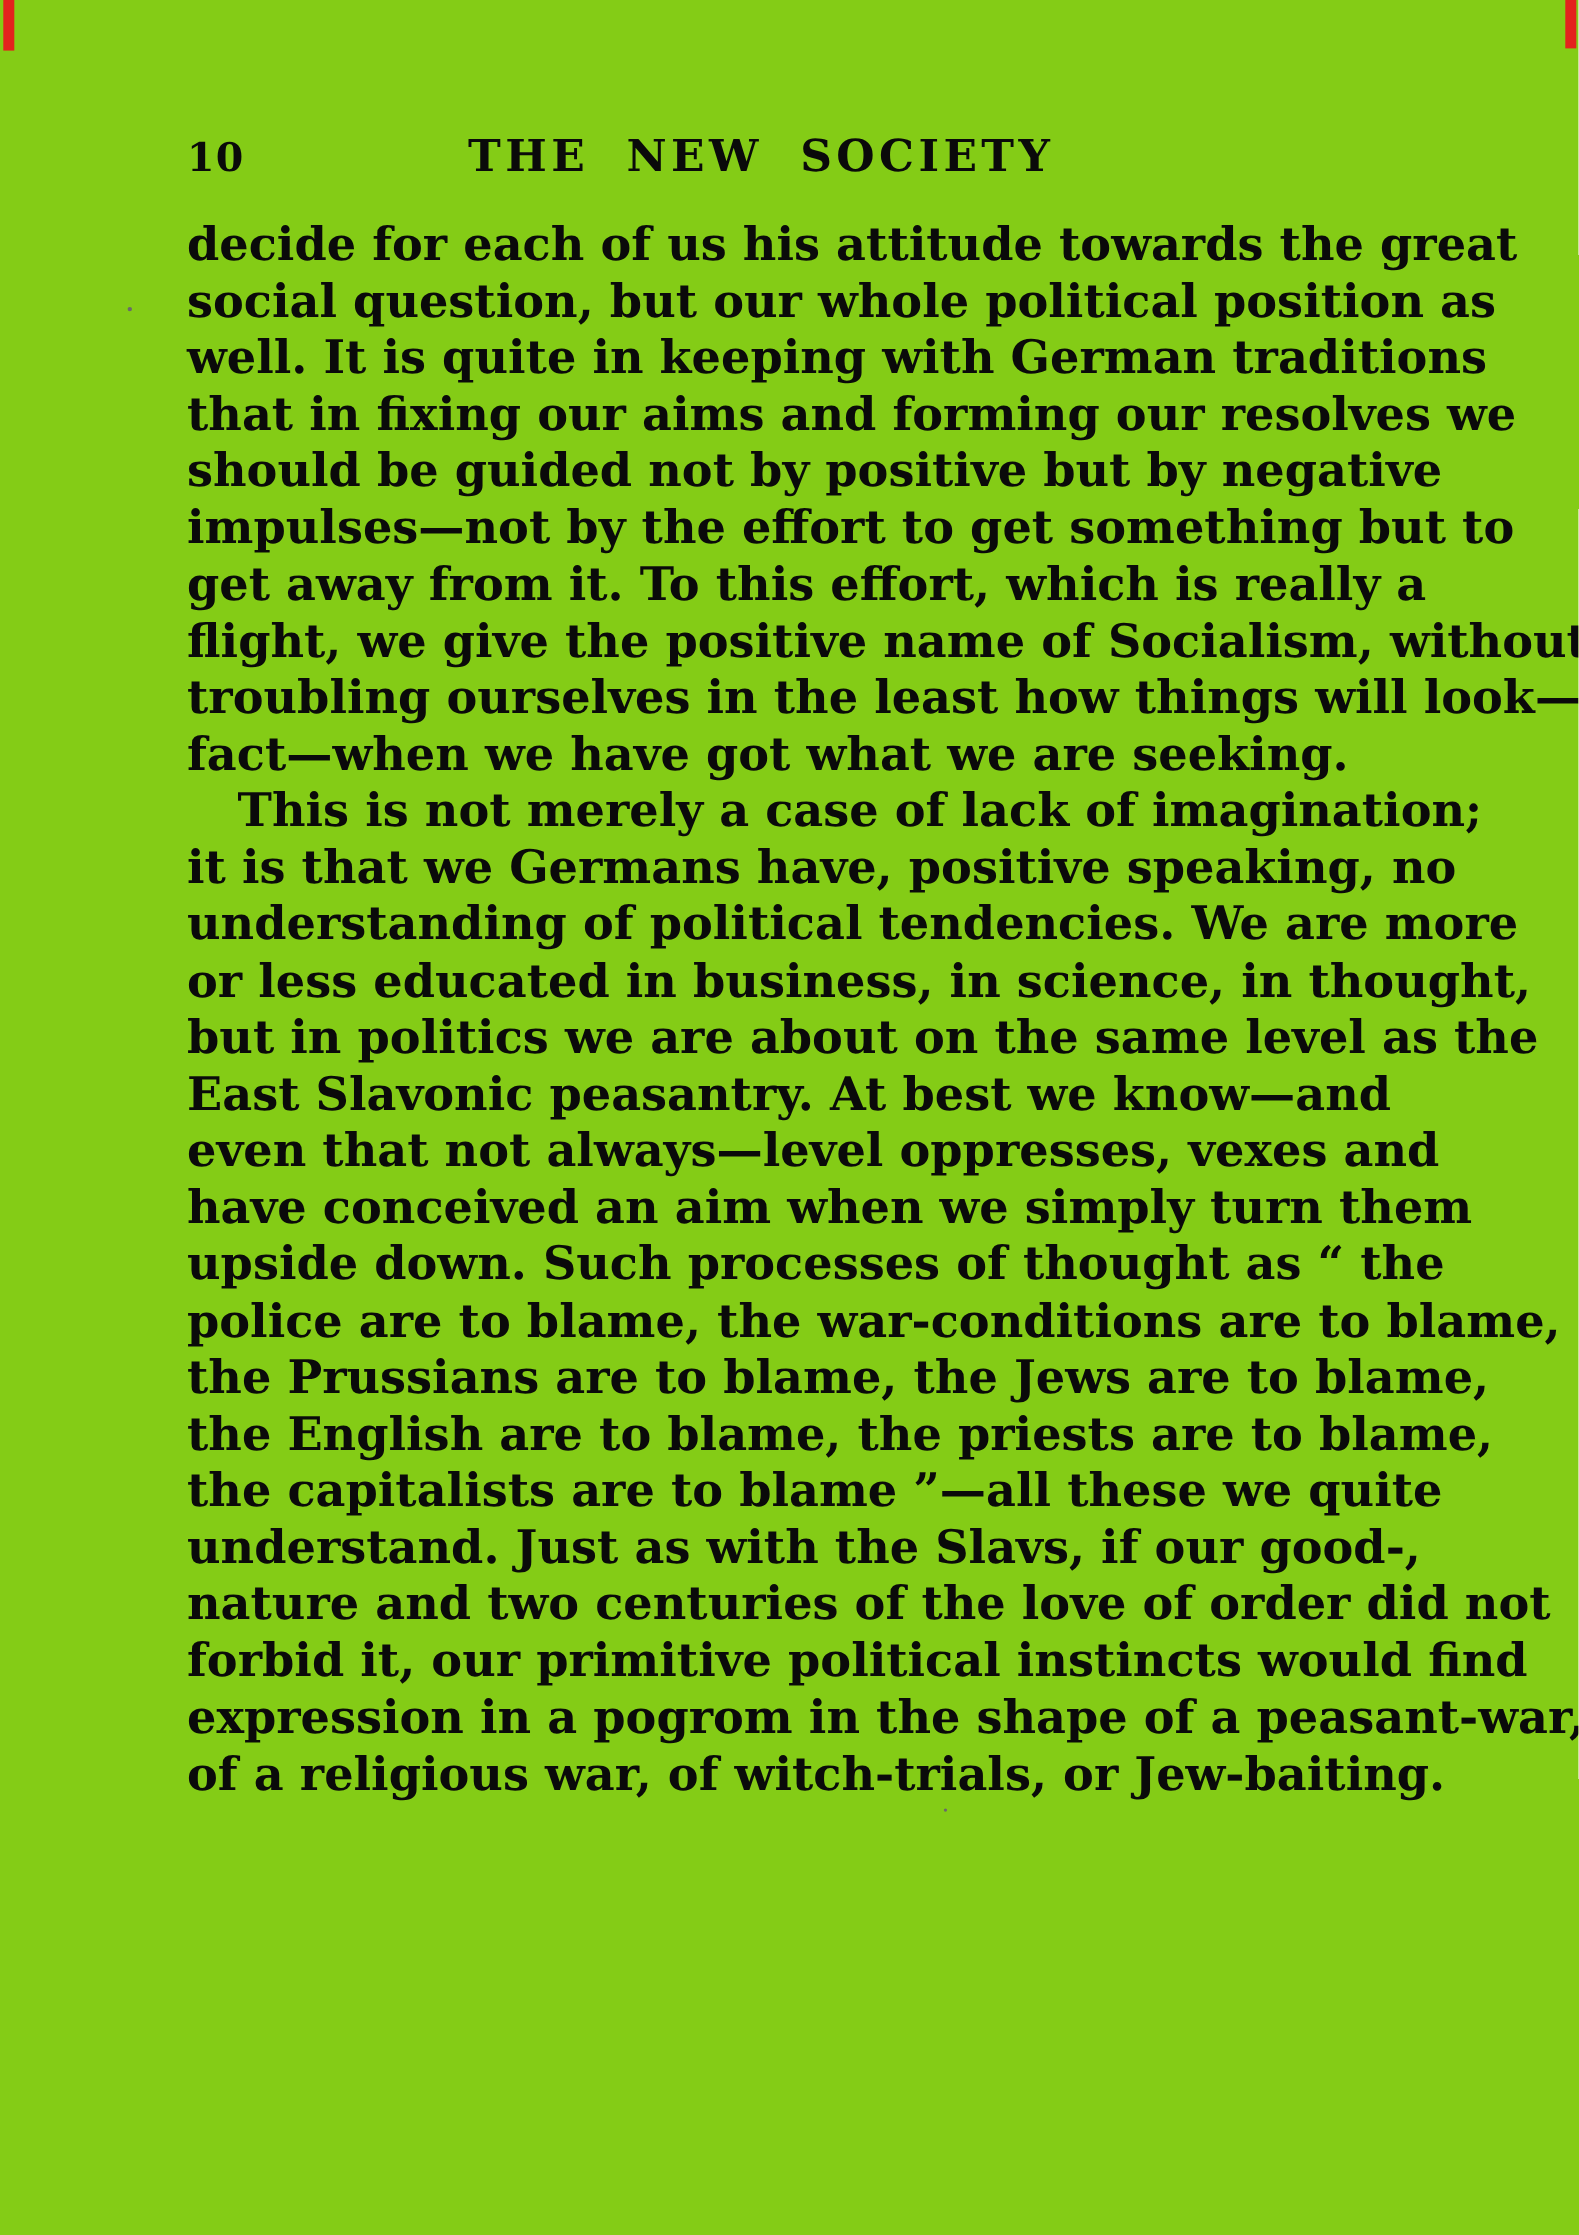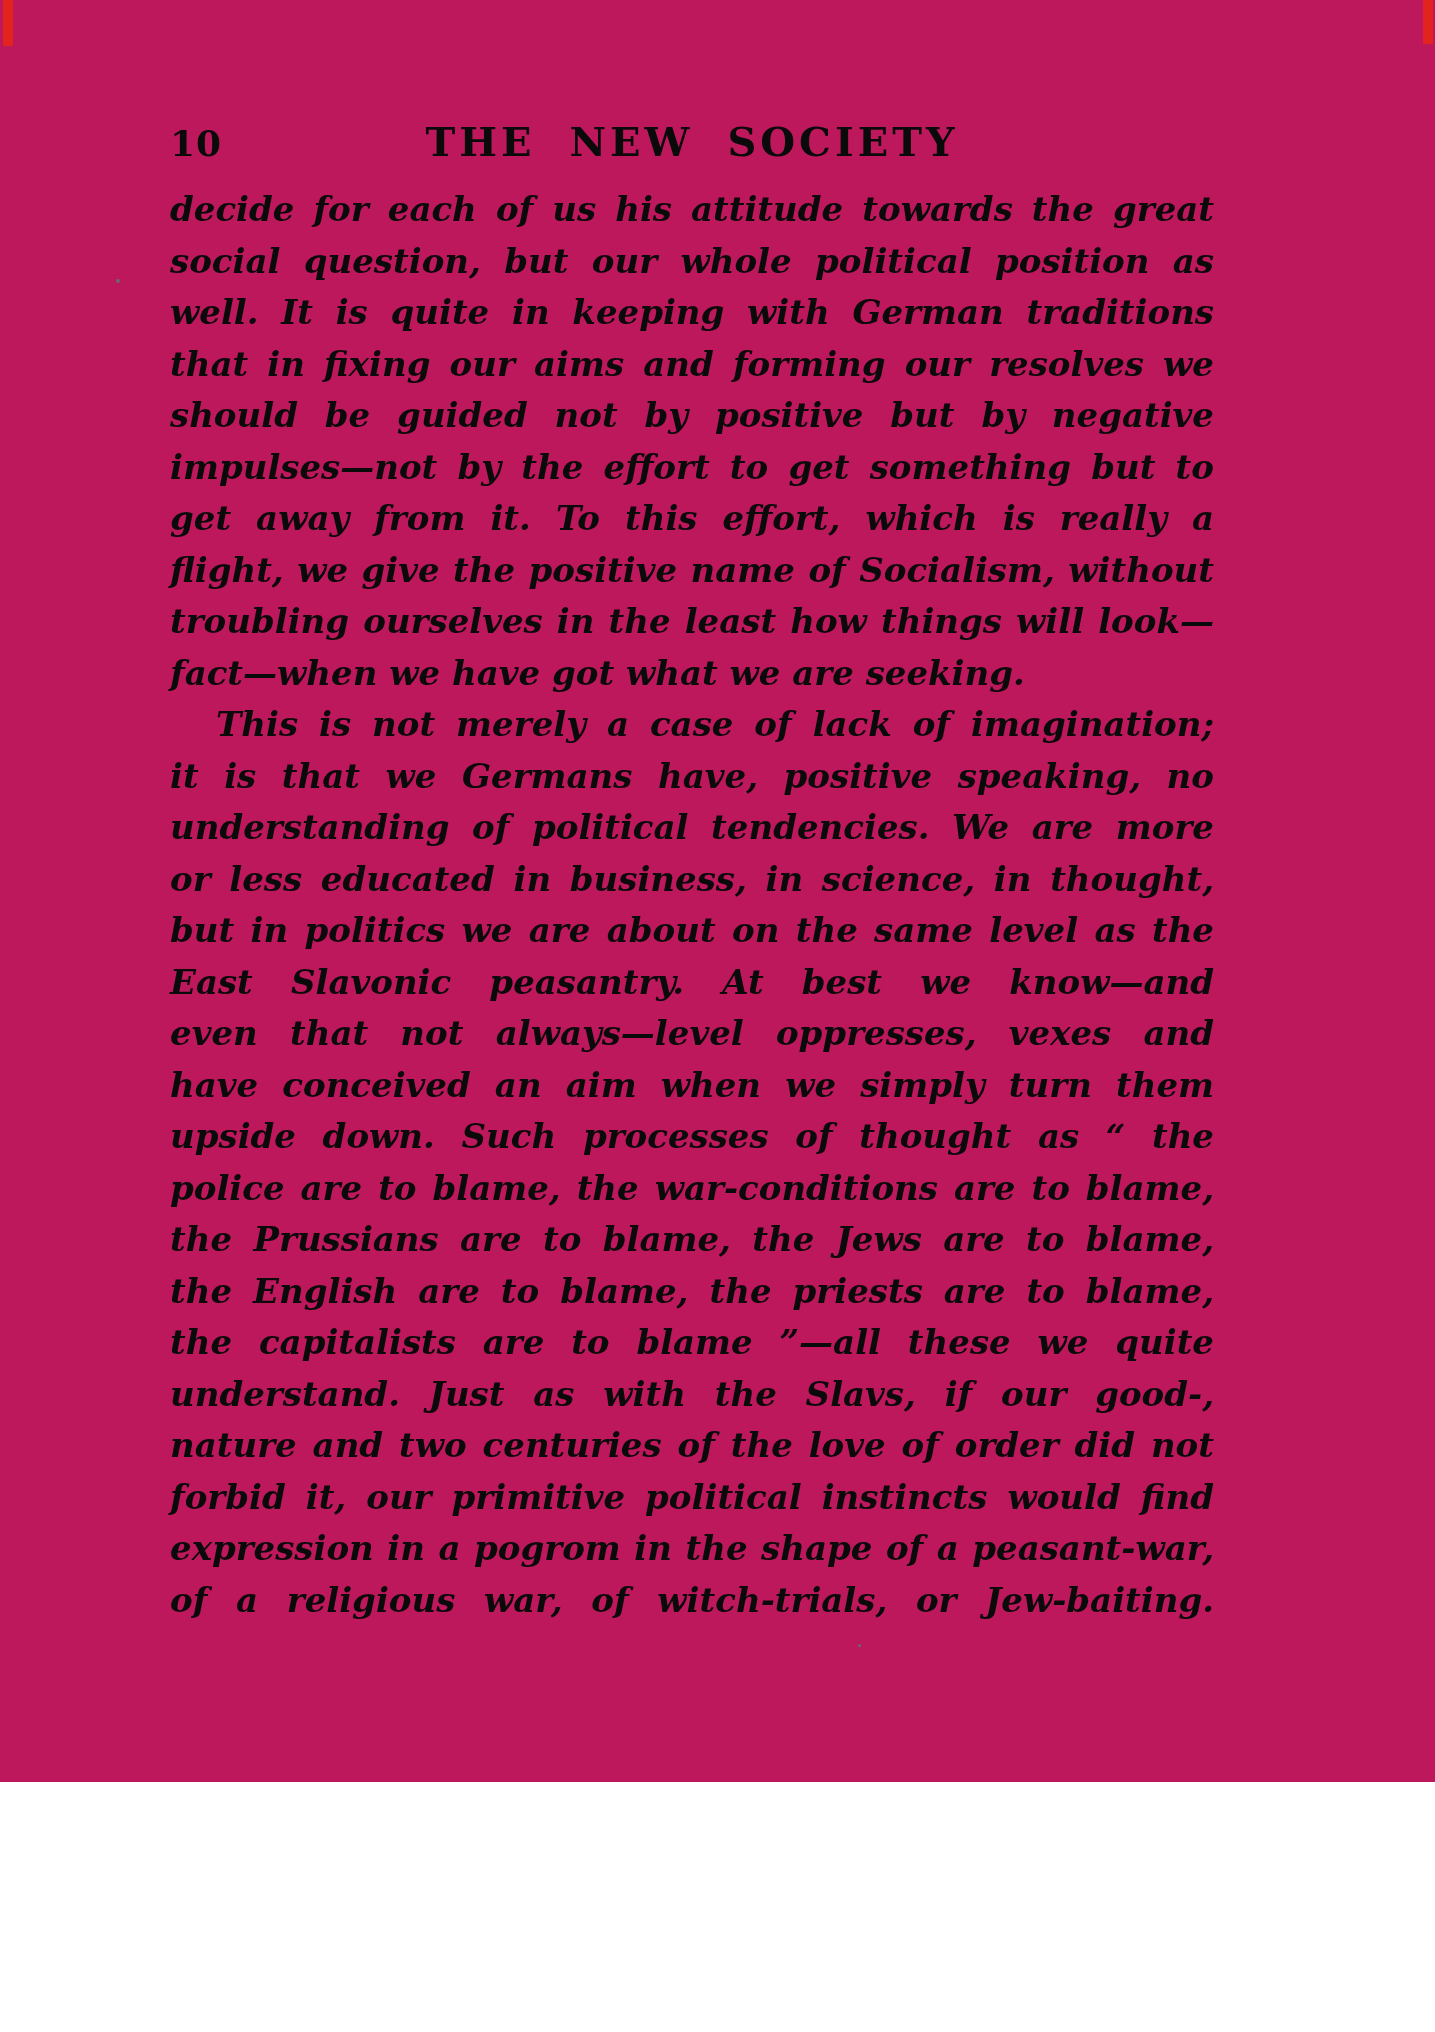--- a/index.html
+++ b/index.html
@@ -1,19 +1,19 @@
 <!DOCTYPE html>
 <html><head>
 <meta charset="utf-8">
 <style>
   html,body{margin:0;padding:0;background:#ffffff;}
   .page{
     position:relative;
-    width:1435px;height:1782px;
-    background:#be185d;
+    width:1435px;height:2032px;
+    background:#84cc16;
     font-family:"DejaVu Serif", serif;
     color:#0a0a0a;
     overflow:hidden;
   }
   .scan-mark{position:absolute;top:0;}
   .scan-mark.left{left:3px;width:10px;height:46px;}
   .scan-mark.right{right:2px;width:10px;height:44px;}
   .speck{position:absolute;background:#6a6a6a;border-radius:50%;}
   .speck.s1{left:116px;top:279px;width:4px;height:4px;}
   .speck.s2{left:858px;top:1644px;width:3px;height:3px;}
@@ -24,24 +24,23 @@
     position:absolute;left:0;top:4px;
     font-size:36px;font-weight:bold;letter-spacing:1px;
   }
   .running-title{
     text-align:center;
     font-size:40px;font-weight:bold;
     letter-spacing:4px;word-spacing:16px;
     white-space:nowrap;
   }
   .body-text{
-    position:absolute;left:170px;top:184px;width:1044px;
-    font-size:34px;font-weight:bold;
+    position:absolute;left:170px;top:196px;width:1044px;
+    font-size:42px;font-weight:bold;
     line-height:51.5px;
-    font-style:italic;
   }
   .line{
     height:51.5px;
     text-align:justify;
     text-align-last:justify;
     white-space:nowrap;
   }
   .line.para-end{text-align-last:left;}
   .line.indent{text-indent:46px;}
 </style>

